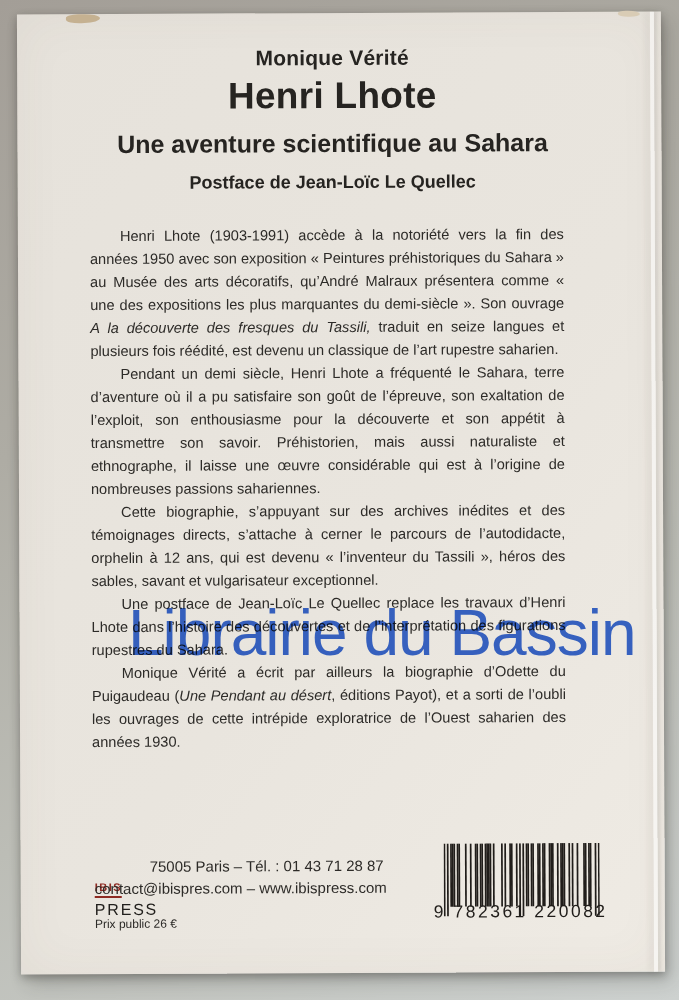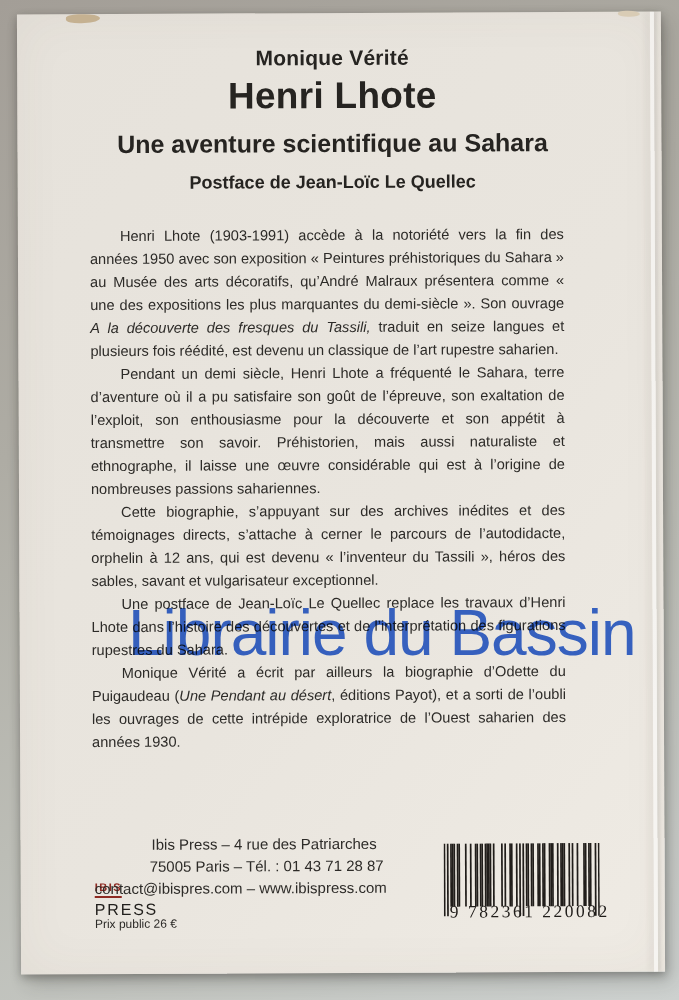--- a/index.html
+++ b/index.html
@@ -42,23 +42,23 @@
   }
   .logo-press{font-size:16px;color:#211f1c;letter-spacing:1.8px;line-height:20px;margin-top:2px;}
   .addr1{position:absolute;left:131px;top:822px;font-size:15px;color:#2d2b28;}
   .addr2{position:absolute;left:129px;top:844px;font-size:15px;color:#2d2b28;}
   .addr3{position:absolute;left:74px;top:866px;font-size:15px;color:#2d2b28;}
   .price{position:absolute;left:74px;top:903px;font-size:12px;color:#2d2b28;}
   .barcode{position:absolute;left:423px;top:831px;width:156px;height:92px;}
   .barcode svg{position:absolute;left:0;top:0;width:156px;height:73px;}
   .barcode svg rect{fill:#201d1a;}
   .barcode-num{
-    position:absolute;left:-10px;right:-10px;top:58px;text-align:right;
+    position:absolute;left:-10px;right:-10px;top:58px;text-align:left;
     font-size:17.5px;letter-spacing:2.5px;color:#201d1a;
-    font-family:Liberation Serif, serif;
+    font-family:Liberation Sans, sans-serif;
   }
   .watermark{
     position:absolute;left:128px;top:601px;width:560px;
     font-size:64px;line-height:64px;color:#2b5fd6;white-space:nowrap;
     mix-blend-mode:multiply;opacity:0.93;letter-spacing:-1px;
   }
 </style>
 </head>
 <body>
 
@@ -76,21 +76,20 @@
     <p><span>Pendant un demi siècle, Henri Lhote a fréquenté le Sahara, terre d’aventure où il a pu satisfaire son goût de l’épreuve, son exaltation de l’exploit, son enthousiasme pour la découverte et son appétit à transmettre son savoir. Préhistorien, mais aussi naturaliste et ethnographe, il laisse une œuvre considérable qui est à l’origine de nombreuses passions sahariennes.</span></p>
     <p><span>Cette biographie, s’appuyant sur des archives inédites et des témoignages directs, s’attache à cerner le parcours de l’autodidacte, orphelin à 12 ans, qui est devenu « l’inventeur du Tassili », héros des sables, savant et vulgarisateur exceptionnel.</span></p>
     <p><span>Une postface de Jean-Loïc Le Quellec replace les travaux d’Henri Lhote dans l’histoire des découvertes et de l’interprétation des figurations rupestres du Sahara.</span></p>
     <p><span>Monique Vérité a écrit par ailleurs la biographie d’Odette du Puigaudeau (</span><span class="it">Une Pendant au désert</span><span>, éditions Payot), et a sorti de l’oubli les ouvrages de cette intrépide exploratrice de l’Ouest saharien des années 1930.</span></p>
   </div>
 
   <div class="publisher-logo">
     <span class="logo-ibis">IBIS</span>
     <div class="logo-press">PRESS</div>
   </div>
-  <div class="addr1">Ibis Press –  4 rue des Patriarches</div>
   <div class="addr2">75005 Paris – Tél. : 01 43 71 28 87</div>
   <div class="addr3">contact@ibispres.com – www.ibispress.com</div>
   <div class="price">Prix public 26 €</div>
 
   <div class="barcode">
     <svg id="barcode-svg" viewBox="0 0 95 74" preserveAspectRatio="none" xmlns="http://www.w3.org/2000/svg">
         <rect x="0" y="0" width="1.04" height="74"></rect>
         <rect x="2" y="0" width="1.04" height="74"></rect>
         <rect x="4" y="0" width="1.04" height="64"></rect>
         <rect x="5" y="0" width="1.04" height="64"></rect>

